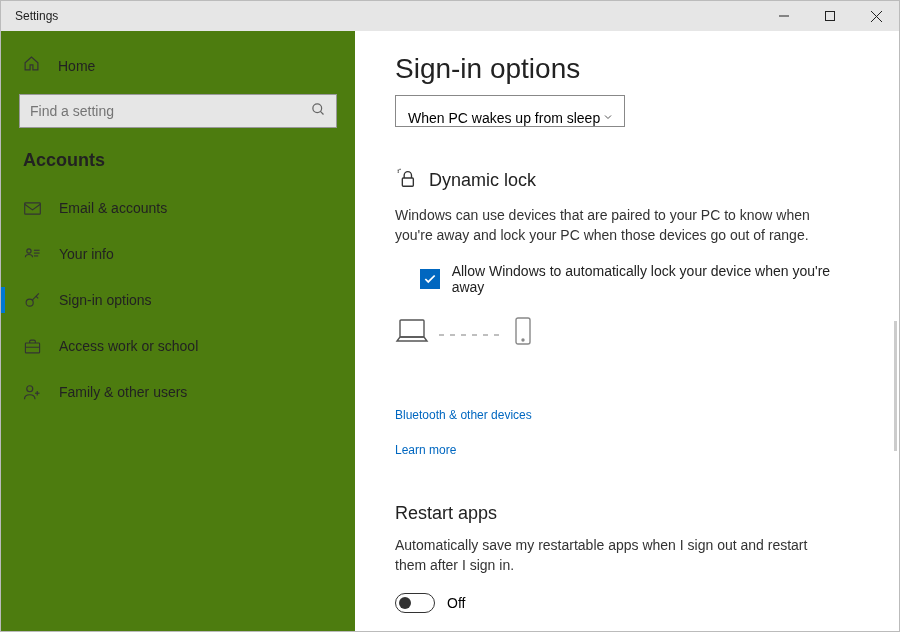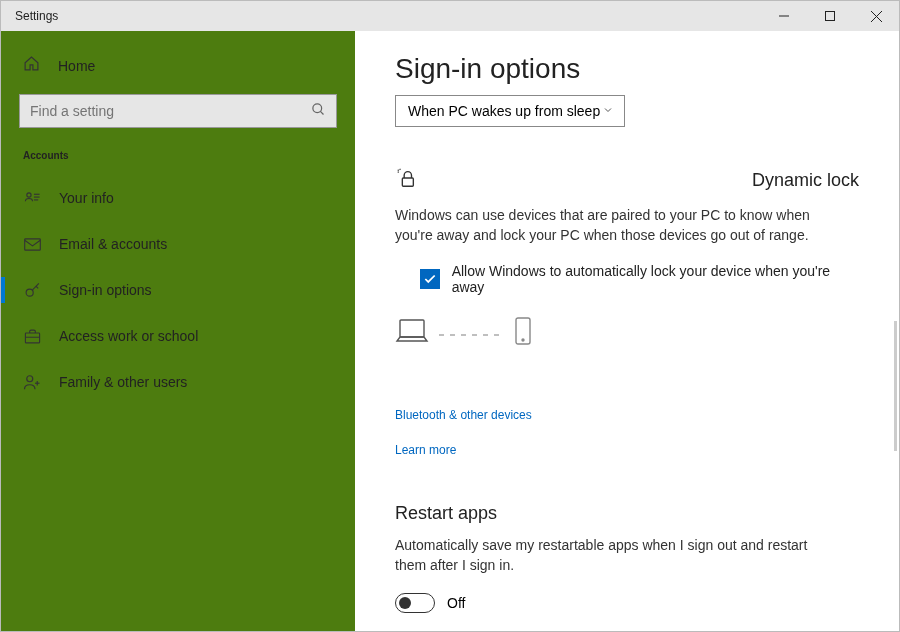--- a/index.html
+++ b/index.html
@@ -9,29 +9,29 @@
 .titlebar-title { font-size: 12px; padding-left: 14px; color: #222; }
 .titlebar-controls { margin-left: auto; display: flex; }
 .titlebar-btn { width: 46px; height: 30px; display: flex; align-items: center; justify-content: center; cursor: pointer; }
 .body { flex: 1; display: flex; overflow: hidden; }
 .sidebar { width: 354px; background: #4d7c0f; padding-top: 18px; display: flex; flex-direction: column; }
 .home-row { display: flex; align-items: center; gap: 18px; padding: 6px 22px 18px 22px; cursor: pointer; }
 .home-row .label { font-size: 14px; color: #222; }
 .search-wrap { padding: 0 18px 18px 18px; }
 .search-box { width: 100%; height: 34px; border: 1px solid #999; background: #e6e6e6; display: flex; align-items: center; padding: 1px 10px; }
 .search-input { flex: 1; border: none; background: transparent; font-size: 14px; color: #666; outline: none; }
-.category { font-weight: 600; font-size: 10px; padding: 4px 22px 14px 22px; color: #222; }
+.category { font-weight: 600; font-size: 18px; padding: 4px 22px 14px 22px; color: #222; }
 .nav { display: flex; flex-direction: column; }
 .nav-item { display: flex; align-items: center; gap: 18px; height: 46px; padding: 0 22px; cursor: pointer; position: relative; font-size: 14px; color: #222; }
 .nav-item .icon-slot { width: 18px; display: flex; align-items: center; justify-content: center; }
 .nav-item.active::before { content: ""; position: absolute; left: 0; top: 10px; bottom: 10px; width: 4px; background: #0078d4; }
 .main { flex: 1; background: #fff; overflow-y: auto; position: relative; padding: 22px 40px 40px 40px; }
 .main h1 { font-size: 28px; font-weight: 400; color: #222; margin-bottom: 10px; }
-.dropdown { display: inline-flex; align-items: center; justify-content: space-between; border: 1px solid #888; height: 32px; padding: 0 10px 0 12px; min-width: 230px; font-size: 14px; cursor: pointer; margin-bottom: 40px; }
-.section-title { display: flex; align-items: center; gap: 12px; font-size: 18px; font-weight: 400; margin-bottom: 12px; color: #222; justify-content: space-between; }
+.dropdown { display: inline-flex; align-items: flex-end; justify-content: space-between; border: 1px solid #888; height: 32px; padding: 0 10px 0 12px; min-width: 230px; font-size: 14px; cursor: pointer; margin-bottom: 40px; }
+.section-title { display: flex; align-items: center; gap: 12px; font-size: 18px; font-weight: 400; margin-bottom: 12px; color: #222; }
 .desc { font-size: 14px; color: #333; line-height: 1.4; max-width: 430px; margin-bottom: 18px; }
 .checkbox-row { display: flex; align-items: center; gap: 12px; margin-bottom: 22px; padding-left: 25px; }
 .checkbox { width: 20px; height: 20px; background: #0067c0; display: flex; align-items: center; justify-content: center; cursor: pointer; }
 .checkbox svg { stroke: #fff; }
 .pairing { display: flex; align-items: center; gap: 10px; margin-bottom: 56px; }
 .link { color: #0067c0; font-size: 12px; cursor: pointer; display: inline-block; margin-bottom: 18px; }
 .toggle-row { display: flex; align-items: center; gap: 12px; margin-top: 10px; }
 .toggle { width: 40px; height: 20px; border: 1.5px solid #333; border-radius: 10px; position: relative; cursor: pointer; }
 .toggle .knob { width: 12px; height: 12px; background: #333; border-radius: 50%; position: absolute; top: 2.5px; left: 3px; }
 .scroll-indicator { position: absolute; right: 2px; top: 290px; width: 3px; height: 130px; background: #ccc; }
@@ -83,39 +83,39 @@
               </svg>
           </span>
         </div>
       </div>
 
       <div class="category">Accounts</div>
 
       <div class="nav">
         <div class="nav-item">
           <span class="icon-slot">
+            <svg width="17" height="13" viewBox="0 0 24 18" fill="none" stroke="#333" stroke-width="1.6">
+                <rect x="1" y="1" width="22" height="16" rx="1"></rect>
+                <path d="M1 3l11 8 11-8"></path>
+              </svg>
+          </span>
+          <span>Email &amp; accounts</span>
+        </div>
+        <div class="nav-item">
+          <span class="icon-slot">
             <svg width="17" height="17" viewBox="0 0 24 24" fill="none" stroke="#333" stroke-width="1.6">
                 <circle cx="7" cy="7" r="3"></circle>
                 <path d="M2 16c0-2.5 2.5-4 5-4s5 1.5 5 4"></path>
                 <line x1="14" y1="6" x2="22" y2="6"></line>
                 <line x1="14" y1="10" x2="22" y2="10"></line>
                 <line x1="14" y1="14" x2="20" y2="14"></line>
               </svg>
           </span>
           <span>Your info</span>
         </div>
-        <div class="nav-item">
-          <span class="icon-slot">
-            <svg width="17" height="13" viewBox="0 0 24 18" fill="none" stroke="#333" stroke-width="1.6">
-                <rect x="1" y="1" width="22" height="16" rx="1"></rect>
-                <path d="M1 3l11 8 11-8"></path>
-              </svg>
-          </span>
-          <span>Email &amp; accounts</span>
-        </div>
         <div class="nav-item active">
           <span class="icon-slot">
             <svg width="17" height="17" viewBox="0 0 24 24" fill="none" stroke="#333" stroke-width="1.6">
                 <circle cx="8" cy="15" r="5"></circle>
                 <path d="M12 11 L21 2 M17 6 l3 3"></path>
               </svg>
           </span>
           <span>Sign-in options</span>
         </div>
         <div class="nav-item">

